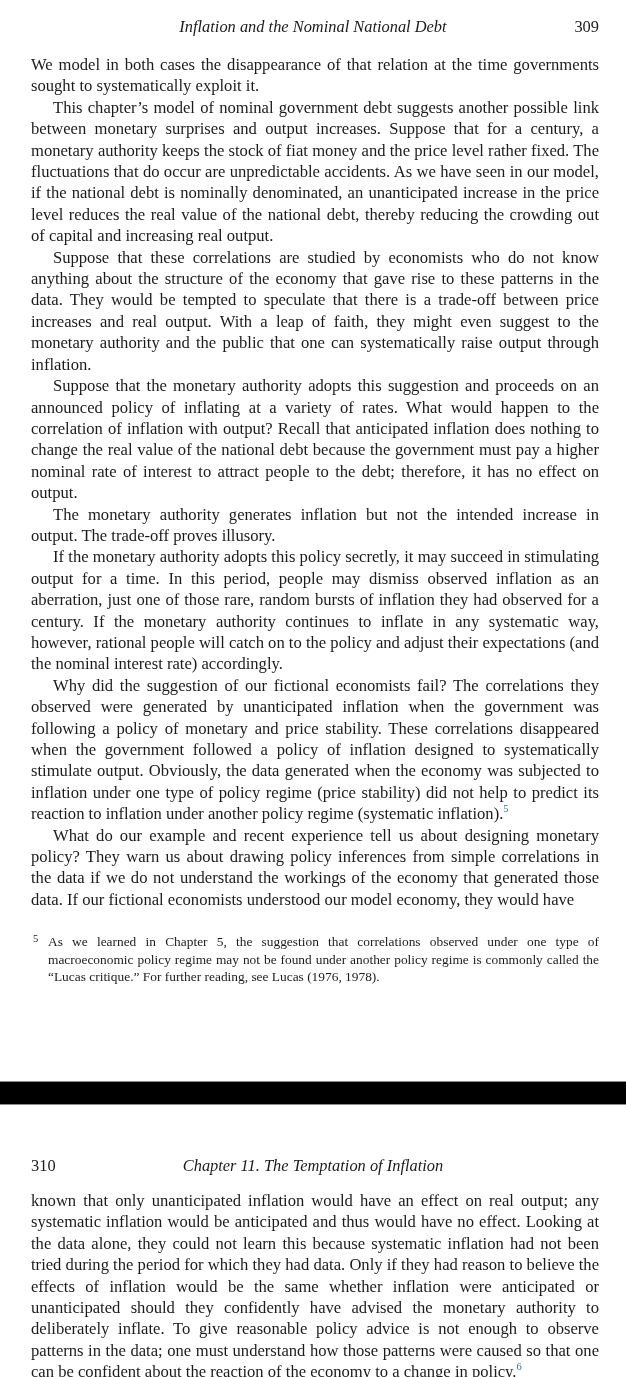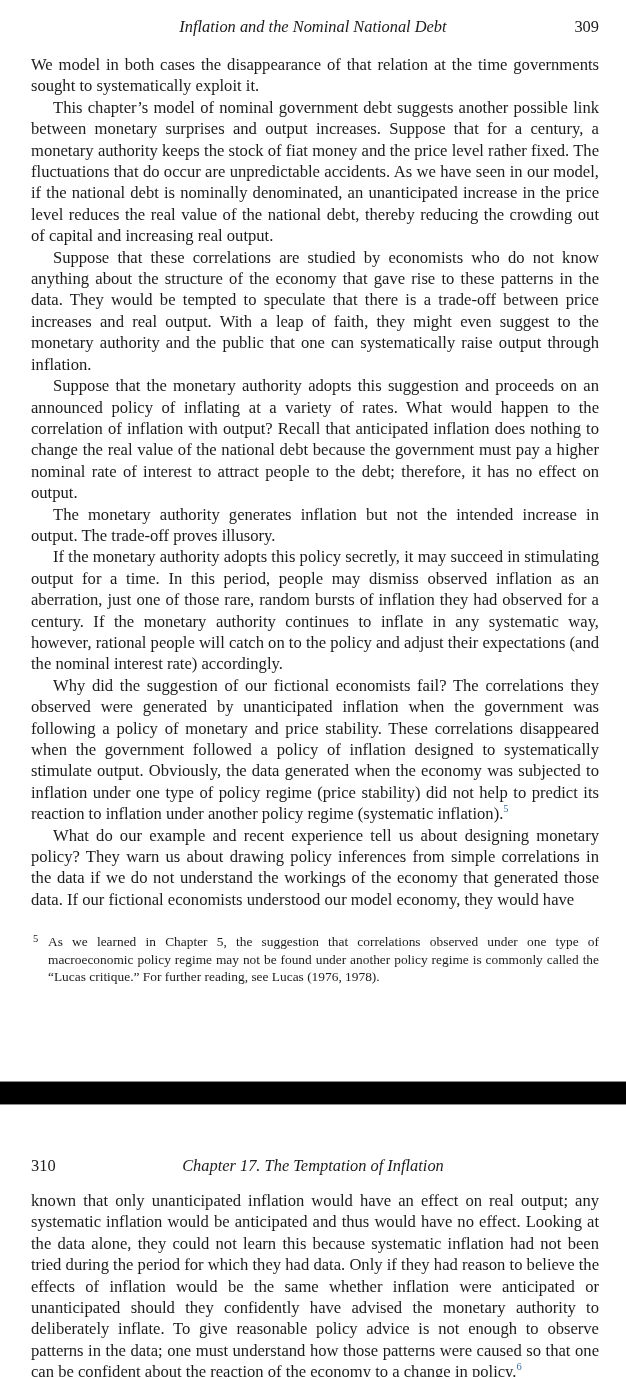--- a/index.html
+++ b/index.html
@@ -103,20 +103,20 @@
     <span class="marker">5</span>
     <span>As we learned in Chapter 5, the suggestion that correlations observed under one type of macroeconomic policy regime may not be found under another policy regime is commonly called the “Lucas critique.” For further reading, see Lucas (1976, 1978).</span>
   </div>
 </div>
 
 <div class="separator-bar"></div>
 
 <div class="page" id="page-310">
   <div class="running-head">
     <span class="page-num-left">310</span>
-    <span class="running-title">Chapter 17. The Temptation of Inflation</span>
+    <span class="running-title">Chapter 11. The Temptation of Inflation</span>
   </div>
 
   <div class="body-text">
       <p>known that only unanticipated inflation would have an effect on real output; any systematic inflation would be anticipated and thus would have no effect. Looking at the data alone, they could not learn this because systematic inflation had not been tried during the period for which they had data. Only if they had reason to believe the effects of inflation would be the same whether inflation were anticipated or unanticipated should they confidently have advised the monetary authority to deliberately inflate. To give reasonable policy advice is not enough to observe patterns in the data; one must understand how those patterns were caused so that one can be confident about the reaction of the economy to a change in policy.<sup class="fnref">6</sup></p>
     </div>
 
 </div>
 
 </body></html>

